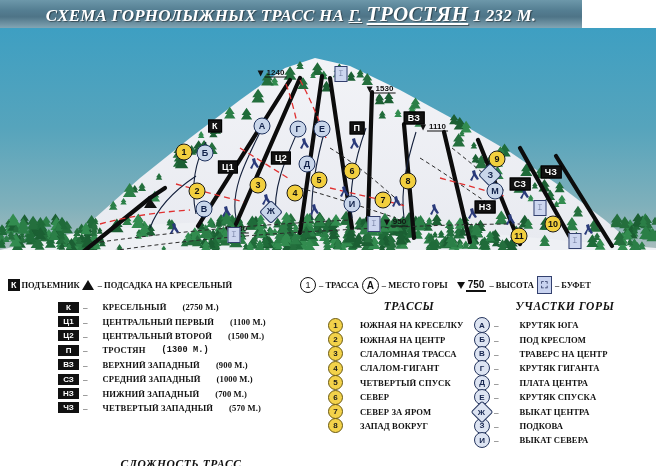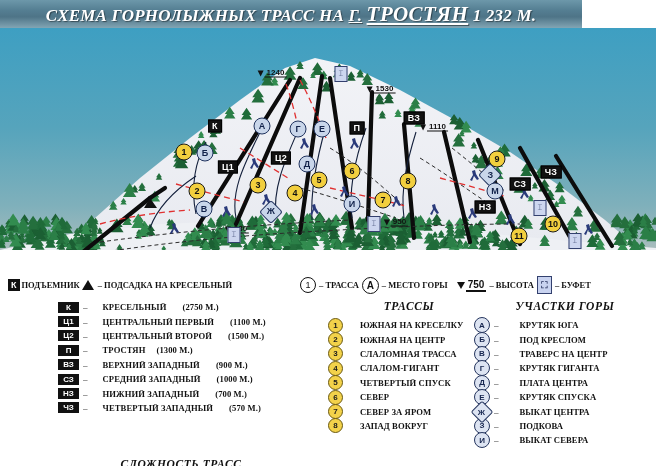--- a/index.html
+++ b/index.html
@@ -1910,21 +1910,21 @@
           <div class="row">
             <span class="badge-lift">Ц2</span>
             <span class="dash">–</span>
             <span class="lbl">ЦЕНТРАЛЬНЫЙ ВТОРОЙ</span>
             <span class="lbl" style="margin-left:5px;">(1500 М.)</span>
           </div>
           <div class="row">
             <span class="badge-lift">П</span>
             <span class="dash">–</span>
             <span class="lbl">ТРОСТЯН</span>
-            <span class="lbl" style="">(1300 М.)</span>
+            <span class="lbl" style="margin-left:5px;font-family:Liberation Mono, monospace;">(1300 М.)</span>
           </div>
           <div class="row">
             <span class="badge-lift">ВЗ</span>
             <span class="dash">–</span>
             <span class="lbl">ВЕРХНИЙ ЗАПАДНЫЙ</span>
             <span class="lbl" style="margin-left:5px;">(900 М.)</span>
           </div>
           <div class="row">
             <span class="badge-lift">СЗ</span>
             <span class="dash">–</span>

